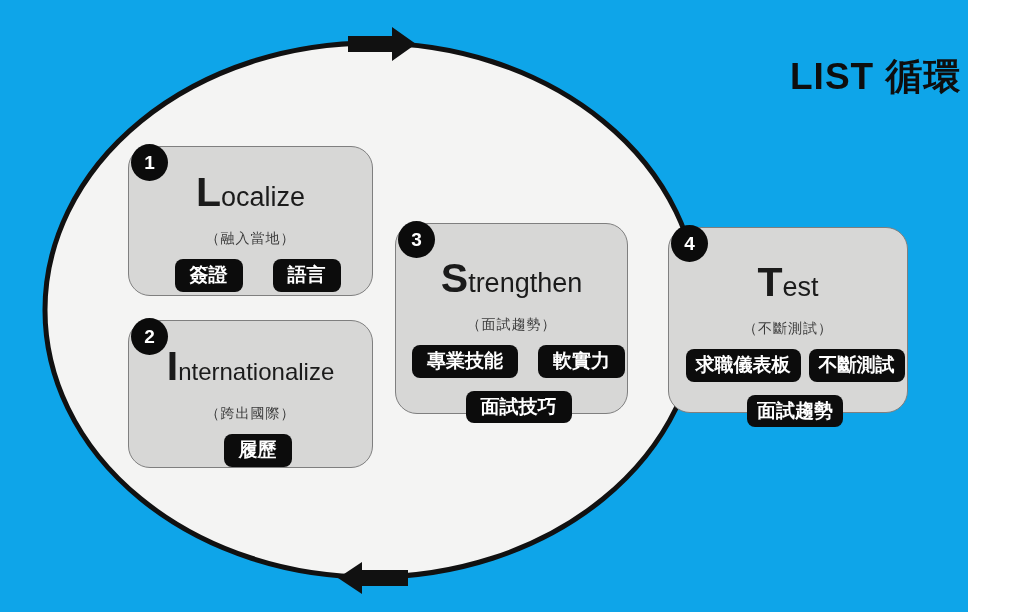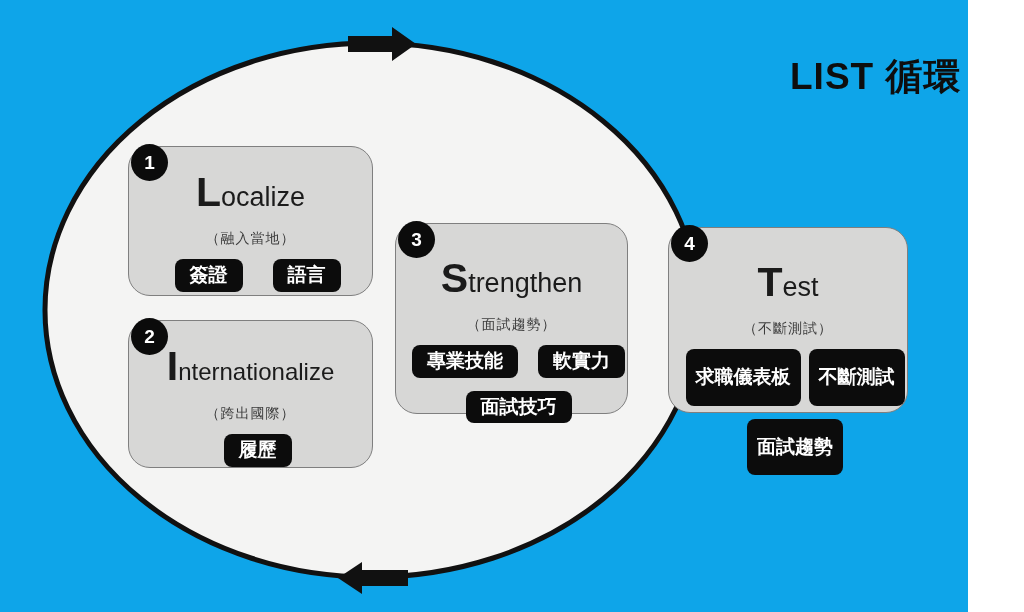--- a/index.html
+++ b/index.html
@@ -33,21 +33,21 @@
   .tag-row{display:flex;justify-content:center;align-items:center;margin-top:11px;margin-left:14px;}
   .tag-row.second{margin-top:13px;}
   .step--1 .tag-row{gap:30px;}
   .step--2 .tag-row{gap:13px;}
   .step--3 .tag-row{gap:20px;}
   .step--4 .tag-row{gap:8px;}
   .tag{
     background:#0c0c0c;color:#ffffff;font-size:19px;font-weight:bold;line-height:1.3;
     padding:4px 15px;border-radius:8px;white-space:nowrap;
   }
-  .step--4 .tag{padding:16px 10px;}
+  .step--4 .tag{padding:4px 10px;}
 </style>
 </head>
 <body>
 
 <div class="canvas">
 
   <svg class="cycle" viewBox="0 0 1024 612" aria-hidden="true">
     <ellipse cx="372" cy="310" rx="327" ry="267" fill="#f4f4f3" stroke="#111111" stroke-width="5"></ellipse>
     <path d="M348 36 H392 V27 L416 44 L392 61 V52 H348 Z" fill="#111111"></path>
     <path d="M408 570 H362 V562 L338 578 L362 594 V586 H408 Z" fill="#111111"></path>

